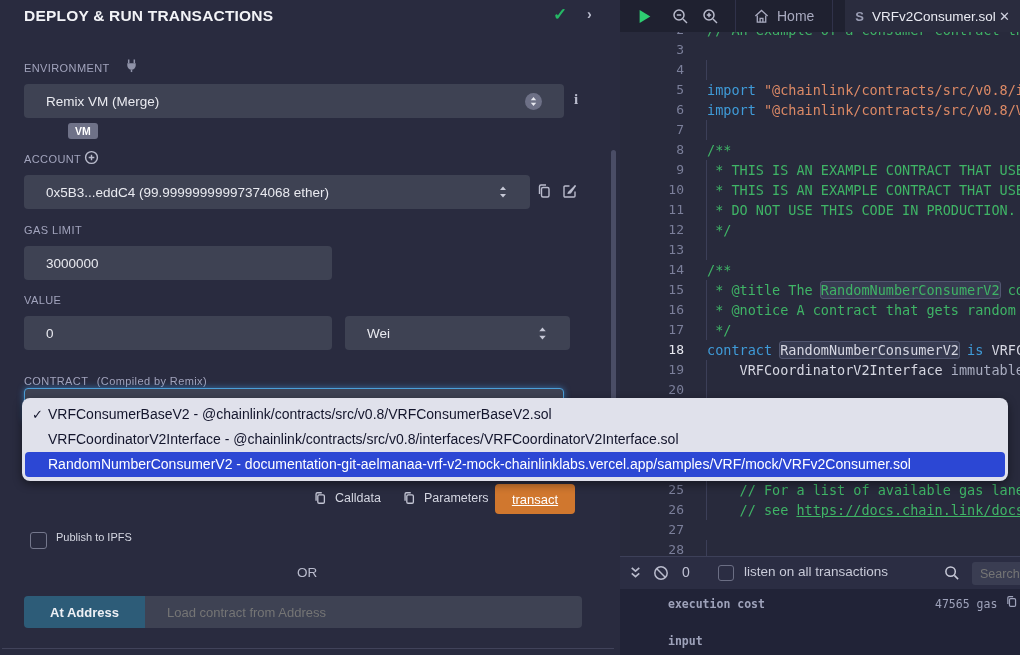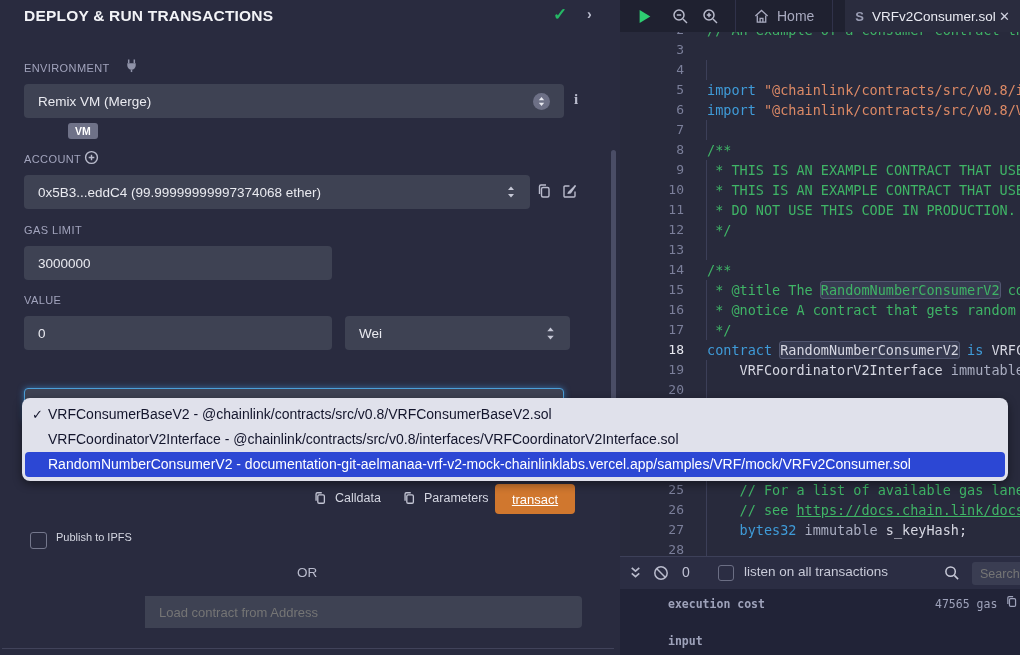--- a/index.html
+++ b/index.html
@@ -6,21 +6,21 @@
   html,body { width:1020px; height:655px; overflow:hidden; background:#191a28; }
   body { font-family:"Liberation Sans", sans-serif; }
   .abs { position:absolute; }
   #stage { position:relative; width:1020px; height:655px; overflow:hidden; }
 
   
   #left-panel { left:0; top:0; width:620px; height:655px; background:#292b3f; overflow:hidden; }
   .panel-title { color:#f2f3f7; font-size:15.5px; font-weight:bold; letter-spacing:.2px; }
   .sec-label { color:#a2a4bd; font-size:11px; letter-spacing:.4px; font-weight:400; }
   .sel, .inp { background:#3e4253; border-radius:4px; color:#e9eaf0; font-size:13.5px;
-               display:flex; align-items:center; padding:0 14px; border:none; }
+               display:flex; align-items:center; padding:0 22px; border:none; }
   .inp { width:100%; height:100%; outline:none; font-family:"Liberation Sans",sans-serif; }
   .caret-ud { margin-left:auto; color:#c6c8d6; display:flex; }
   .badge-vm { background:#6f7288; color:#fff; font-size:10.5px; font-weight:bold;
               padding:2px 7px; border-radius:3px; }
   .icon { display:inline-flex; align-items:center; justify-content:center; color:#b9bbcc; }
   .circle-caret { width:17px; height:17px; border-radius:50%; background:#6d7086; color:#e8e9f0;
                   display:flex; align-items:center; justify-content:center; margin-left:auto; }
   .checkbox { background:transparent; border:1px solid #74778c; border-radius:3px; }
   .btn-transact { background:#d0772e; color:#fff; font-size:13px; border:none; border-radius:4px;
                   display:flex; align-items:center; justify-content:center; cursor:pointer; }
@@ -143,20 +143,24 @@
     <div class="abs sel" style="left:345px; top:316px; width:225px; height:34px;">
       <span>Wei</span>
       <span class="caret-ud">
         <svg width="11" height="15" viewBox="0 0 10 14" fill="currentColor">
             <path d="M5 1.5 8 5H2z"></path>
             <path d="M5 12.5 2 9h6z"></path>
           </svg>
       </span>
     </div>
 
+    <div class="abs" style="left:24px; top:371px;">
+      <span class="sec-label">CONTRACT</span>
+      <span class="sec-label" style="margin-left:4px;">(Compiled by Remix)</span>
+    </div>
     <div class="abs contract-select" style="left:24px; top:388px; width:540px; height:34px;"></div>
 
     <span class="abs icon" style="left:313px; top:491px; color:#c3c5d4;">
       <svg width="14" height="14" viewBox="0 0 16 16" fill="none" stroke="currentColor" stroke-width="1.5">
           <rect x="5.5" y="4.5" width="7.5" height="9.5" rx="1.5"></rect>
           <path d="M3.5 11V3.5A1.5 1.5 0 0 1 5 2h5"></path>
         </svg>
     </span>
     <span class="abs action-lbl" style="left:335px; top:491px;">Calldata</span>
     <span class="abs icon" style="left:402px; top:491px; color:#c3c5d4;">
@@ -166,20 +170,21 @@
         </svg>
     </span>
     <span class="abs action-lbl" style="left:424px; top:491px;">Parameters</span>
     <button class="abs btn-transact" style="left:495px; top:484px; width:80px; height:30px;text-decoration:underline;">transact</button>
 
     <span class="abs checkbox" style="left:30px; top:532px; width:17px; height:17px;"></span>
     <span class="abs" style="left:56px; top:531px; color:#d5d7e2; font-size:11px;">Publish to IPFS</span>
 
     <div class="abs" style="left:0; top:565px; width:614px; text-align:center; color:#b9bbcc; font-size:13.5px;">OR</div>
 
+    <button class="abs btn-ataddr" style="left:24px; top:596px; width:121px; height:32px;">At Address</button>
     <div class="abs" style="left:145px; top:596px; width:437px; height:32px;">
       <input class="inp" style="background: rgb(62, 66, 83); border-radius: 0px 4px 4px 0px; color: rgb(138, 141, 163); font-size: 13px;" placeholder="Load contract from Address">
     </div>
 
     <div class="abs divider" style="left:2px; top:648px; width:612px;"></div>
     <div class="abs scroll-thumb" style="left:611px; top:150px; height:280px;"></div>
   </div>
 
   <div id="right-pane" class="abs">
 
@@ -240,21 +245,21 @@
           <div class="cl"><span class="ln">17</span><span class="cd guide"><span class="t-com"> */</span></span></div>
           <div class="cl active"><span class="ln">18</span><span class="cd"><span class="t-kw">contract </span><span class="t-txt hlbox">RandomNumberConsumerV2</span><span class="t-txt"> </span><span class="t-kw">is</span><span class="t-txt"> VRFConsumerBaseV2 {</span></span></div>
           <div class="cl"><span class="ln">19</span><span class="cd guide"><span class="t-txt">    VRFCoordinatorV2Interface </span><span class="t-mut">immutable</span></span></div>
           <div class="cl"><span class="ln">20</span><span class="cd guide"></span></div>
           <div class="cl"><span class="ln">21</span><span class="cd guide"></span></div>
           <div class="cl"><span class="ln">22</span><span class="cd guide"></span></div>
           <div class="cl"><span class="ln">23</span><span class="cd guide"></span></div>
           <div class="cl"><span class="ln">24</span><span class="cd guide"></span></div>
           <div class="cl"><span class="ln">25</span><span class="cd guide"><span class="t-com">    // For a list of available gas lanes on each network,</span></span></div>
           <div class="cl"><span class="ln">26</span><span class="cd guide"><span class="t-com">    // see </span><span class="t-link">https://docs.chain.link/docs/vrf-contracts/#configurations</span></span></div>
-          <div class="cl"><span class="ln">27</span><span class="cd guide"><span class="t-txt">    </span><span class="t-kw">bytes32</span><span class="t-txt"> </span><span class="t-mut">immutable</span><span class="t-txt"> s_keyHash;</span></span></div>
+          <div class="cl"><span class="ln">27</span></div>
           <div class="cl"><span class="ln">28</span><span class="cd guide"></span></div>
         </div>
     </div>
 
     <div id="terminal-bar" class="abs">
       <span class="abs icon" style="left:8px; top:8px;">
         <svg width="15" height="16" viewBox="0 0 16 16" fill="none" stroke="currentColor" stroke-width="1.8">
             <path d="M4 2.5 8 6l4-3.5"></path>
             <path d="M4 8.5 8 12l4-3.5"></path>
           </svg>

